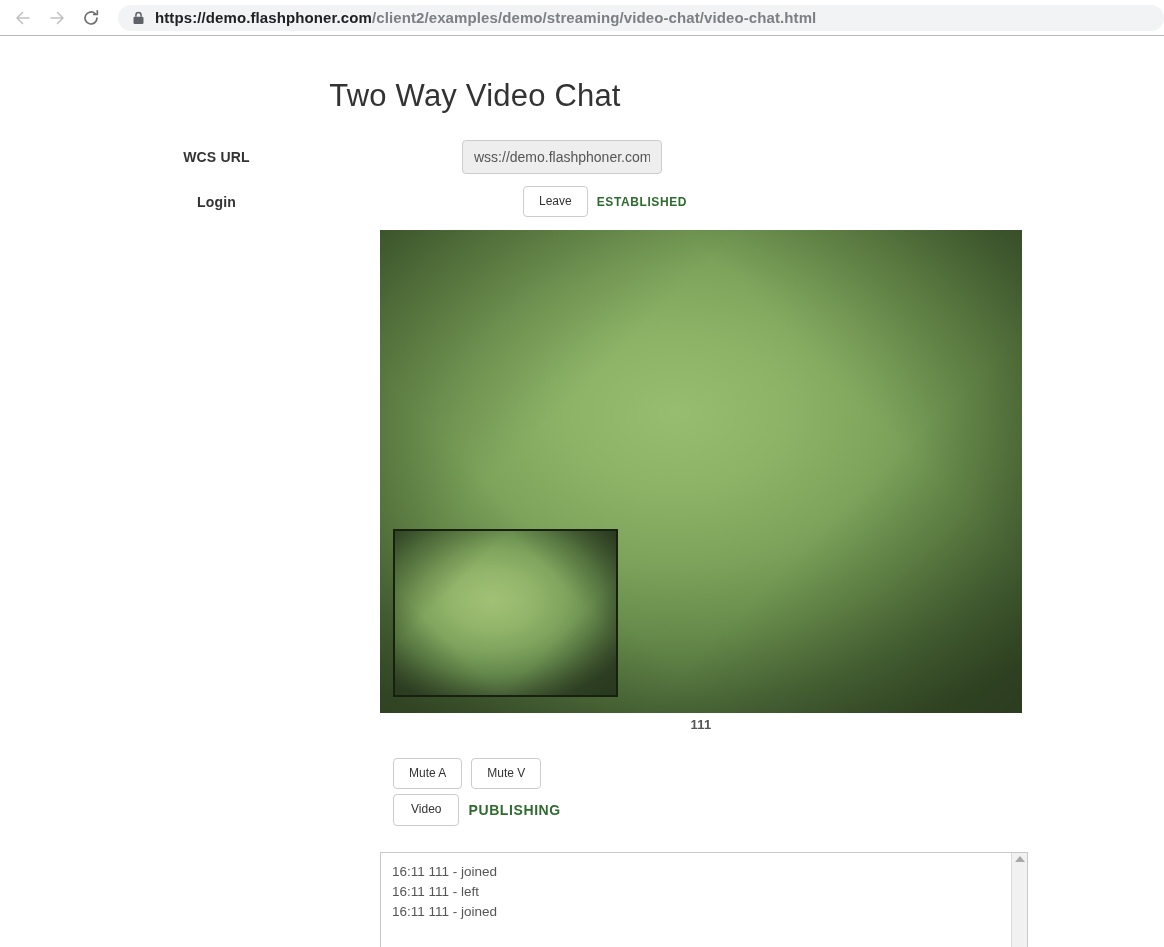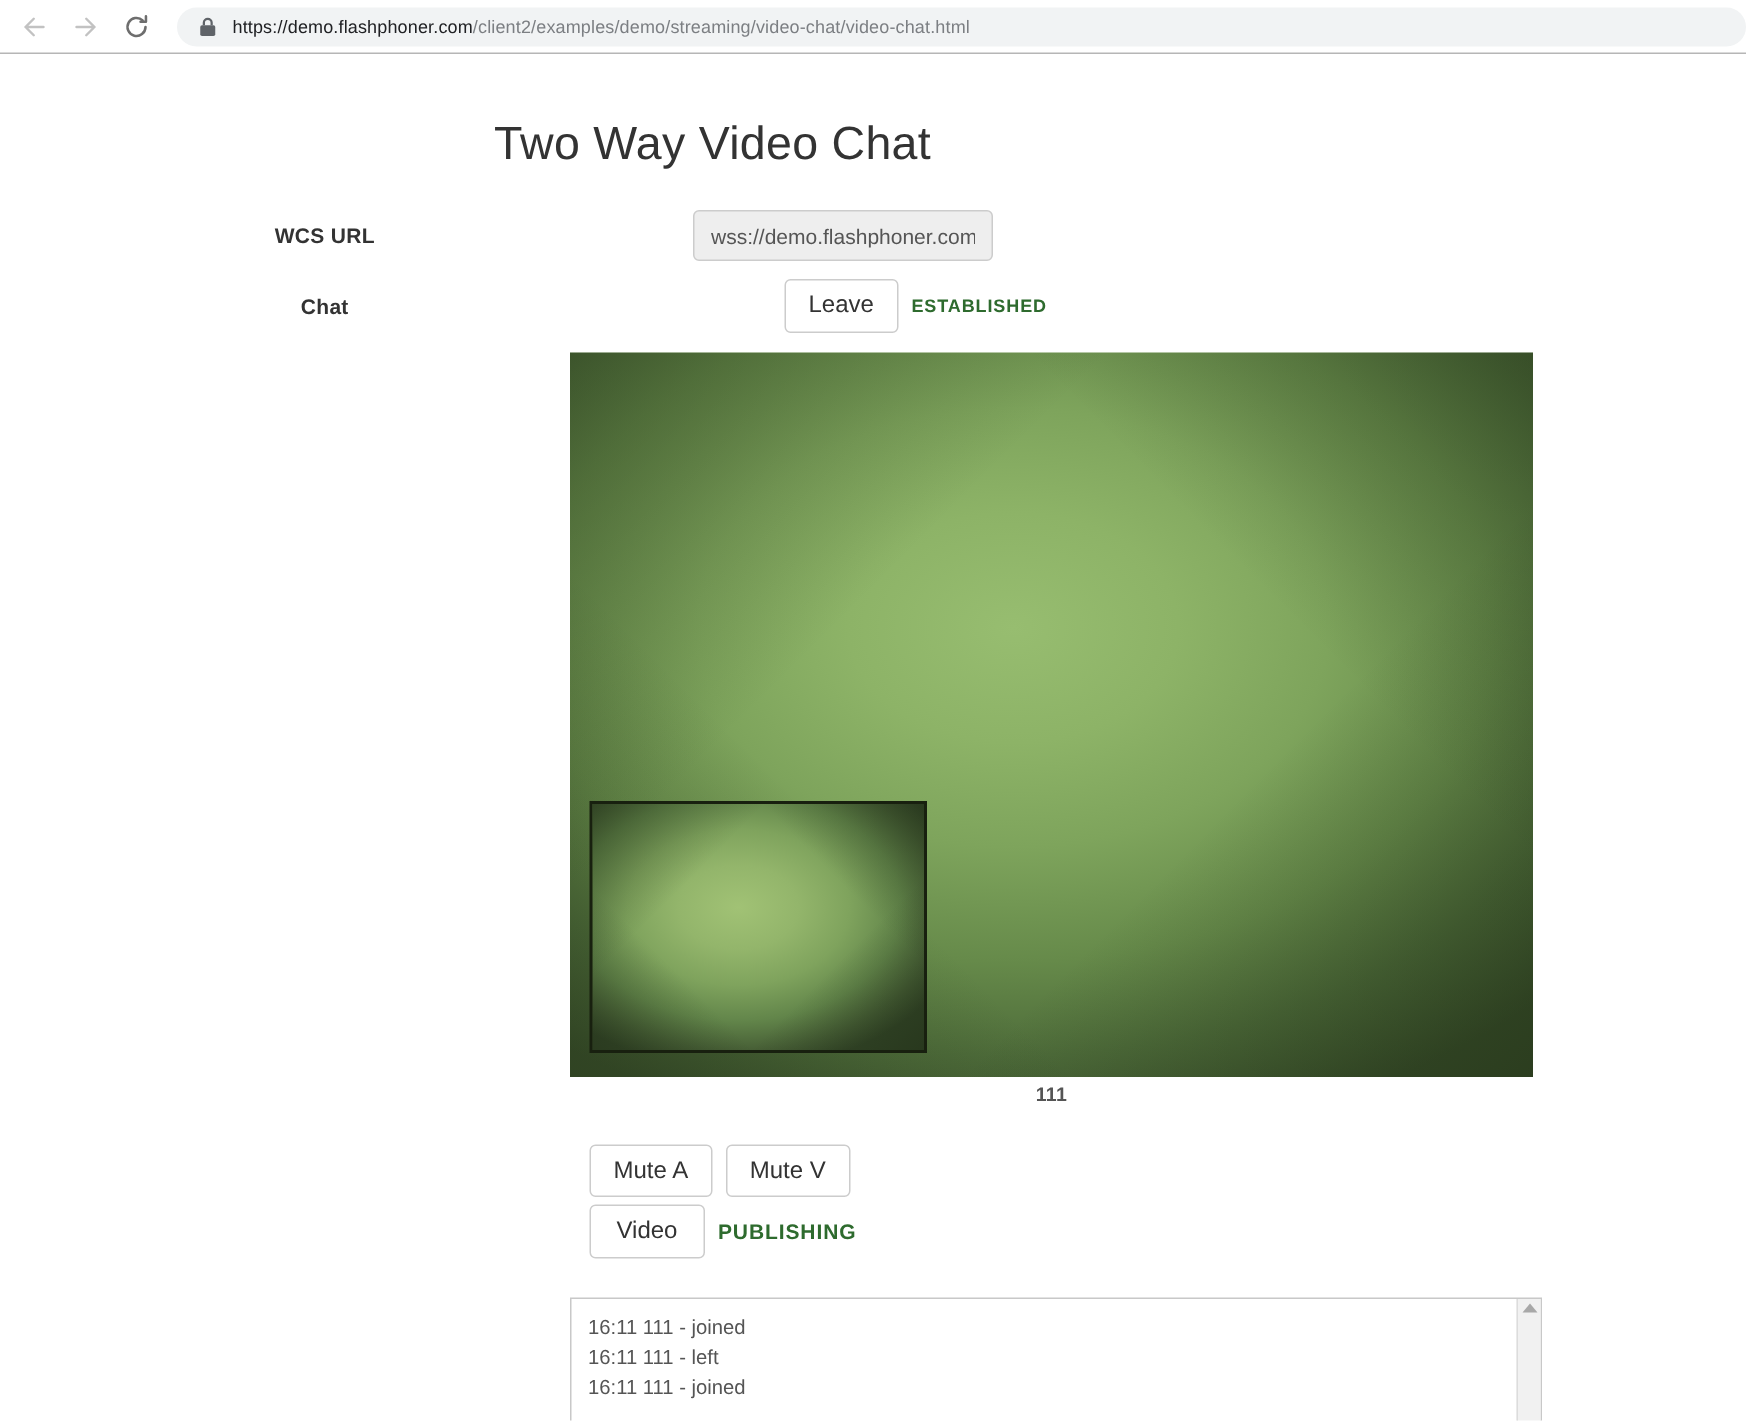--- a/index.html
+++ b/index.html
@@ -42,24 +42,25 @@
     margin-right: 0;
     background: #f1f3f4;
     border-radius: 13px;
     display: flex;
     align-items: center;
     padding: 0 14px;
     overflow: hidden;
   }
   .lock-icon { margin-right: 10px; display: flex; align-items: center; }
   .url-text {
-    font-size: 12px;
+    font-size: 15px;
     white-space: nowrap;
     overflow: hidden;
     letter-spacing: 0.1px;
+    font-weight: bold;
   }
   .url-domain { color: #202124; }
   .url-path { color: #7c7f83; }
 
   
   .page {
     position: relative;
     width: 950px;
     height: 911px;
     background: #ffffff;
@@ -106,21 +107,21 @@
   .leave-wrap {
     display: flex;
     align-items: center;
     margin-left: 61px;
   }
   .btn {
     background: #ffffff;
     border: 1px solid #cccccc;
     border-radius: 4px;
     padding: 8px 15px;
-    font-size: 16px;
+    font-size: 12px;
     color: #333333;
     font-family: "Liberation Sans", sans-serif;
     line-height: 1.1;
     cursor: pointer;
   }
   .status-text {
     font-size: 12px;
     font-weight: bold;
     color: #2e6b2e;
     letter-spacing: 0.6px;
@@ -303,21 +304,21 @@
   <h1 class="page-title">Two Way Video Chat</h1>
 
   <div class="form-area">
 
     <div class="form-row">
       <div class="form-label">WCS URL</div>
       <input class="form-input" type="text" value="wss://demo.flashphoner.com" style="">
     </div>
 
     <div class="form-row">
-      <div class="form-label">Chat</div>
+      <div class="form-label">Login</div>
       <div class="leave-wrap">
         <button class="btn">Leave</button>
         <span class="status-text">ESTABLISHED</span>
       </div>
     </div>
 
   </div>
 
   <div class="video-block">
     <div class="video-main">

